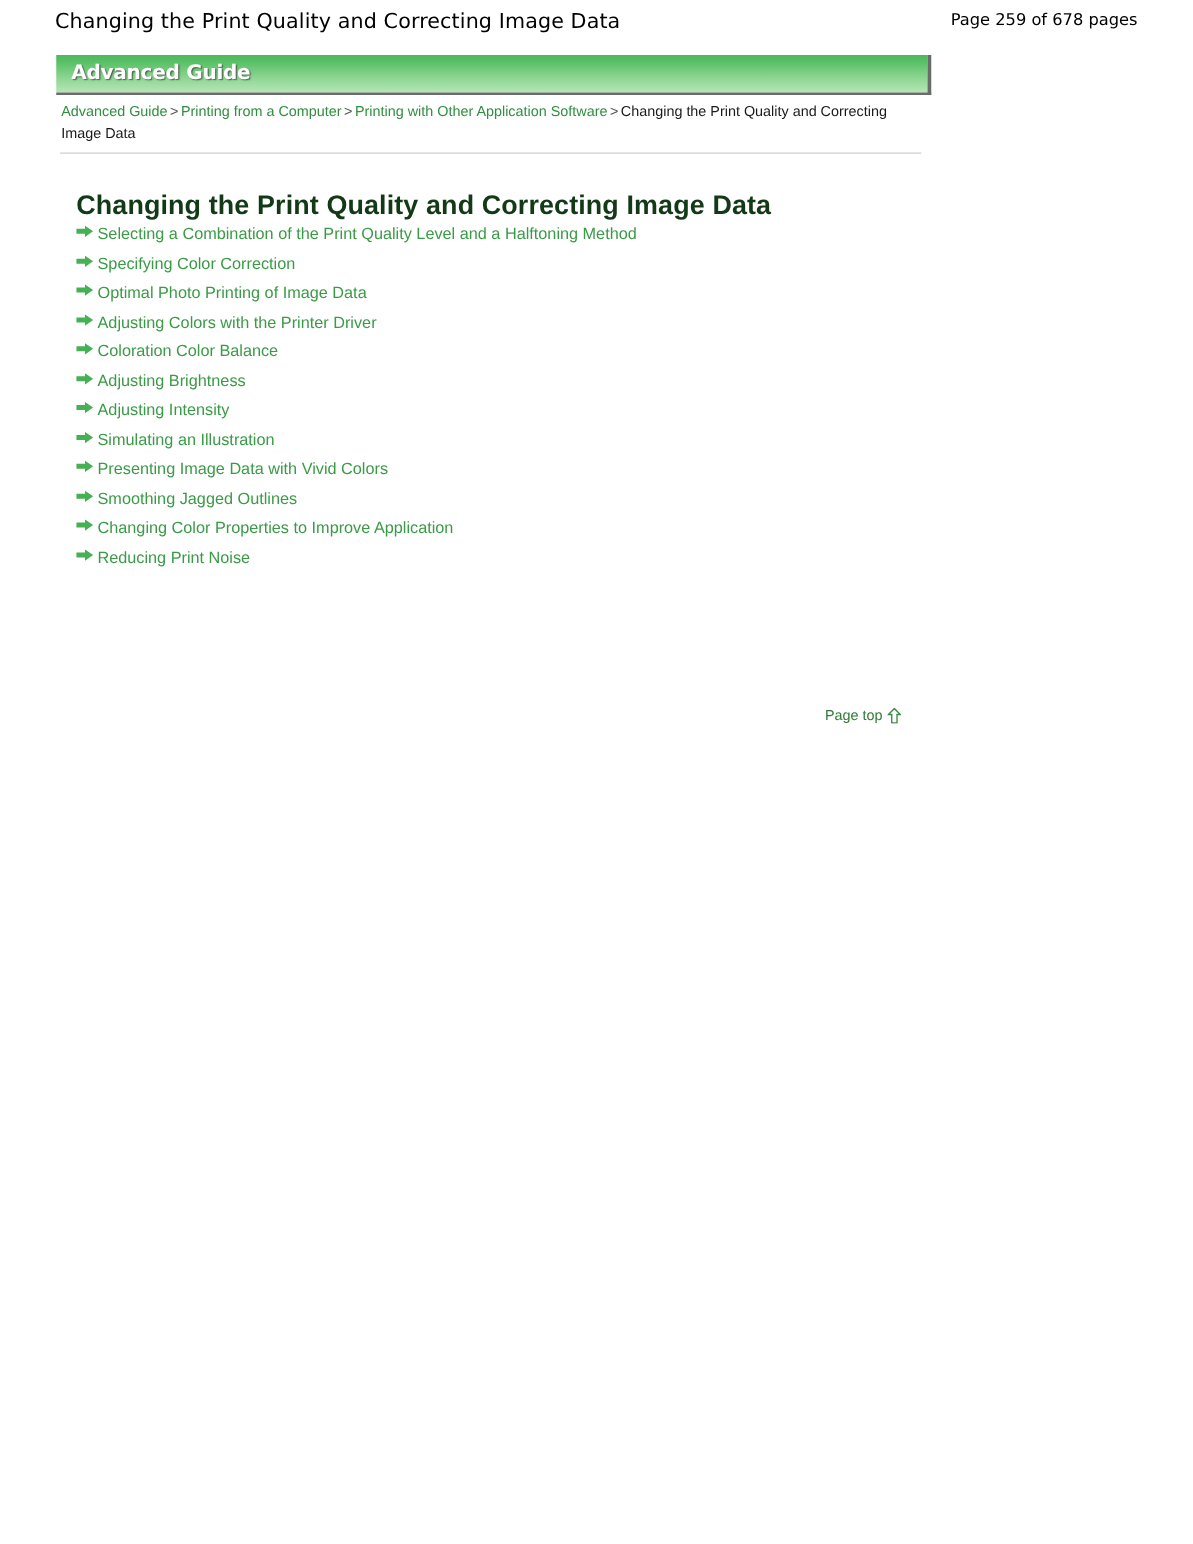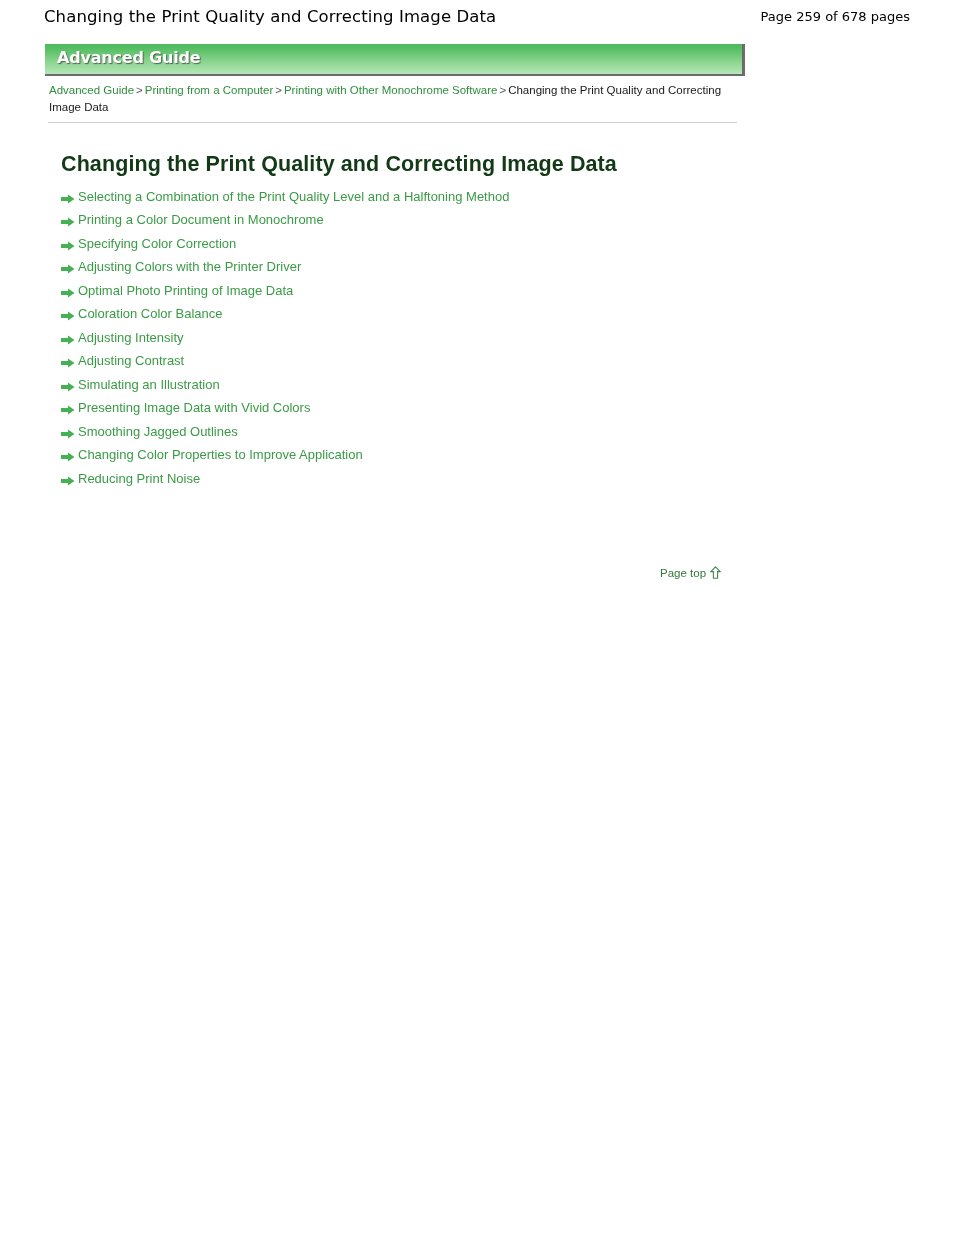--- a/index.html
+++ b/index.html
@@ -117,21 +117,21 @@
     left: 61px;
     top: 180px;
     width: 700px;
     margin: 0;
     padding: 0;
     list-style: none;
   }
   .link-item {
     height: 23.5px;
     display: flex;
-    align-items: flex-end;
+    align-items: flex-start;
   }
   .arrow-icon {
     width: 14px;
     height: 10px;
     flex: 0 0 14px;
     margin-right: 3px;
     display: block;
   }
   .link-label {
     font-size: 13px;
@@ -169,85 +169,79 @@
 <div class="page-header">
   <div class="page-header-title">Changing the Print Quality and Correcting Image Data</div>
   <div class="page-header-pagenum">Page 259 of 678 pages</div>
 </div>
 
 <div class="guide-banner">
   <div class="guide-banner-label">Advanced Guide</div>
 </div>
 
 <div class="breadcrumb">
-  <a href="#">Advanced Guide</a><span class="sep">&gt;</span><a href="#">Printing from a Computer</a><span class="sep">&gt;</span><a href="#">Printing with Other Monochrome Software</a><span class="sep">&gt;</span><span class="current">Changing the Print Quality and Correcting Image Data</span>
+  <a href="#">Advanced Guide</a><span class="sep">&gt;</span><a href="#">Printing from a Computer</a><span class="sep">&gt;</span><a href="#">Printing with Other Application Software</a><span class="sep">&gt;</span><span class="current">Changing the Print Quality and Correcting Image Data</span>
 </div>
 <div class="breadcrumb-rule"></div>
 
 <h1 class="doc-title">Changing the Print Quality and Correcting Image Data</h1>
 
 <ul class="link-list">
 
   <li class="link-item">
     <svg class="arrow-icon" viewBox="0 0 14 10">
       <path d="M0 3 H7 V0.5 L13.5 5 L7 9.5 V7 H0 Z" fill="#46b055"></path>
     </svg>
     <a class="link-label" href="#">Selecting a Combination of the Print Quality Level and a Halftoning Method</a>
   </li>
 
-  <li class="link-item">
-    <svg class="arrow-icon" viewBox="0 0 14 10">
-      <path d="M0 3 H7 V0.5 L13.5 5 L7 9.5 V7 H0 Z" fill="#46b055"></path>
-    </svg>
-    <a class="link-label" href="#">Printing a Color Document in Monochrome</a>
-  </li>
 
   <li class="link-item">
     <svg class="arrow-icon" viewBox="0 0 14 10">
       <path d="M0 3 H7 V0.5 L13.5 5 L7 9.5 V7 H0 Z" fill="#46b055"></path>
     </svg>
     <a class="link-label" href="#">Specifying Color Correction</a>
   </li>
 
   <li class="link-item">
     <svg class="arrow-icon" viewBox="0 0 14 10">
       <path d="M0 3 H7 V0.5 L13.5 5 L7 9.5 V7 H0 Z" fill="#46b055"></path>
     </svg>
+    <a class="link-label" href="#">Optimal Photo Printing of Image Data</a>
+  </li>
+
+  <li class="link-item">
+    <svg class="arrow-icon" viewBox="0 0 14 10">
+      <path d="M0 3 H7 V0.5 L13.5 5 L7 9.5 V7 H0 Z" fill="#46b055"></path>
+    </svg>
     <a class="link-label" href="#">Adjusting Colors with the Printer Driver</a>
   </li>
 
-  <li class="link-item">
-    <svg class="arrow-icon" viewBox="0 0 14 10">
-      <path d="M0 3 H7 V0.5 L13.5 5 L7 9.5 V7 H0 Z" fill="#46b055"></path>
-    </svg>
-    <a class="link-label" href="#">Optimal Photo Printing of Image Data</a>
-  </li>
-
 
   <li class="link-item">
     <svg class="arrow-icon" viewBox="0 0 14 10">
       <path d="M0 3 H7 V0.5 L13.5 5 L7 9.5 V7 H0 Z" fill="#46b055"></path>
     </svg>
     <a class="link-label" href="#">Coloration Color Balance</a>
   </li>
 
+  <li class="link-item">
+    <svg class="arrow-icon" viewBox="0 0 14 10">
+      <path d="M0 3 H7 V0.5 L13.5 5 L7 9.5 V7 H0 Z" fill="#46b055"></path>
+    </svg>
+    <a class="link-label" href="#">Adjusting Brightness</a>
+  </li>
 
   <li class="link-item">
     <svg class="arrow-icon" viewBox="0 0 14 10">
       <path d="M0 3 H7 V0.5 L13.5 5 L7 9.5 V7 H0 Z" fill="#46b055"></path>
     </svg>
     <a class="link-label" href="#">Adjusting Intensity</a>
   </li>
 
-  <li class="link-item">
-    <svg class="arrow-icon" viewBox="0 0 14 10">
-      <path d="M0 3 H7 V0.5 L13.5 5 L7 9.5 V7 H0 Z" fill="#46b055"></path>
-    </svg>
-    <a class="link-label" href="#">Adjusting Contrast</a>
-  </li>
 
   <li class="link-item">
     <svg class="arrow-icon" viewBox="0 0 14 10">
       <path d="M0 3 H7 V0.5 L13.5 5 L7 9.5 V7 H0 Z" fill="#46b055"></path>
     </svg>
     <a class="link-label" href="#">Simulating an Illustration</a>
   </li>
 
 
   <li class="link-item">

